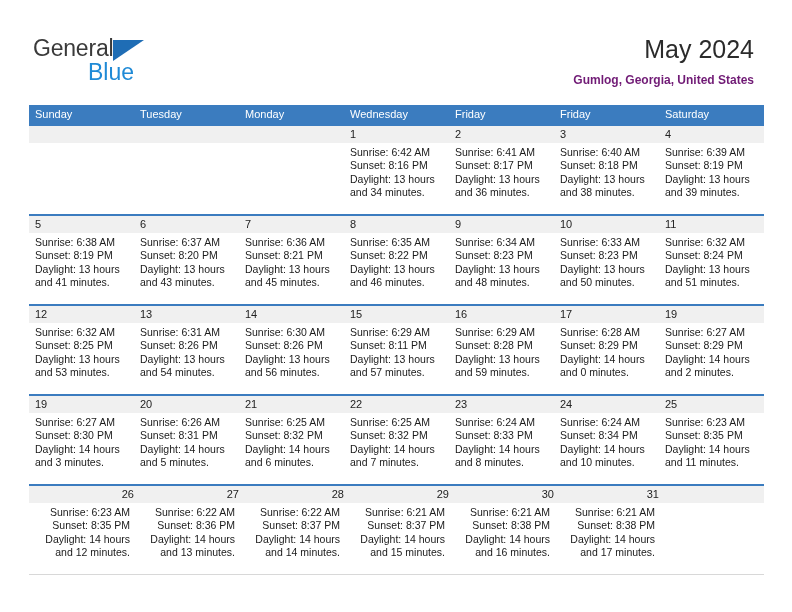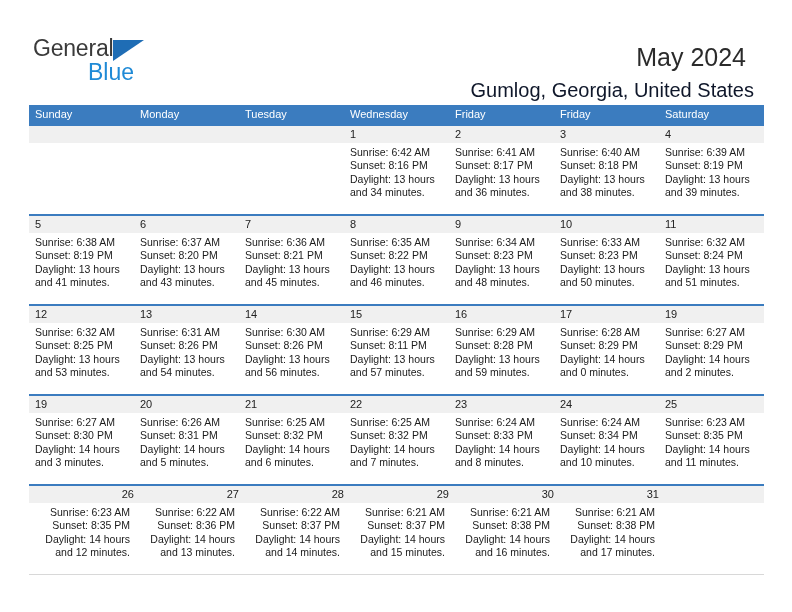--- a/index.html
+++ b/index.html
@@ -71,28 +71,28 @@
     position: absolute;
     right: 38px;
     top: 34px;
     text-align: right;
   }
   .month-title {
     font-size: 25px;
     color: #2b2b2b;
     line-height: 30px;
     font-weight: normal;
-    margin: 8px;
+    margin: 0;
   }
   .location-title {
-    font-size: 20px;
-    color: #0f172a;
+    font-size: 12px;
+    color: #701a75;
     line-height: 20px;
     margin: 6px 0 0 0;
-    font-weight: normal;
+    font-weight: bold;
   }
 
   
   .calendar {
     position: absolute;
     left: 29px;
     top: 105px;
     width: 735px;
   }
   .weekday-row {
@@ -170,22 +170,22 @@
     <div class="title-block">
       <h1 class="month-title">May 2024</h1>
       <h2 class="location-title">Gumlog, Georgia, United States</h2>
     </div>
 
   </div>
 
   <div class="calendar">
     <div class="weekday-row">
       <div class="weekday">Sunday</div>
+      <div class="weekday">Tuesday</div>
       <div class="weekday">Monday</div>
-      <div class="weekday">Tuesday</div>
       <div class="weekday">Wednesday</div>
       <div class="weekday">Friday</div>
       <div class="weekday">Friday</div>
       <div class="weekday">Saturday</div>
     </div>
     <div id="weeks-container">
         <div class="week-row">
           <div class="day-cell empty">
             <span class="day-number"></span>
           </div>

